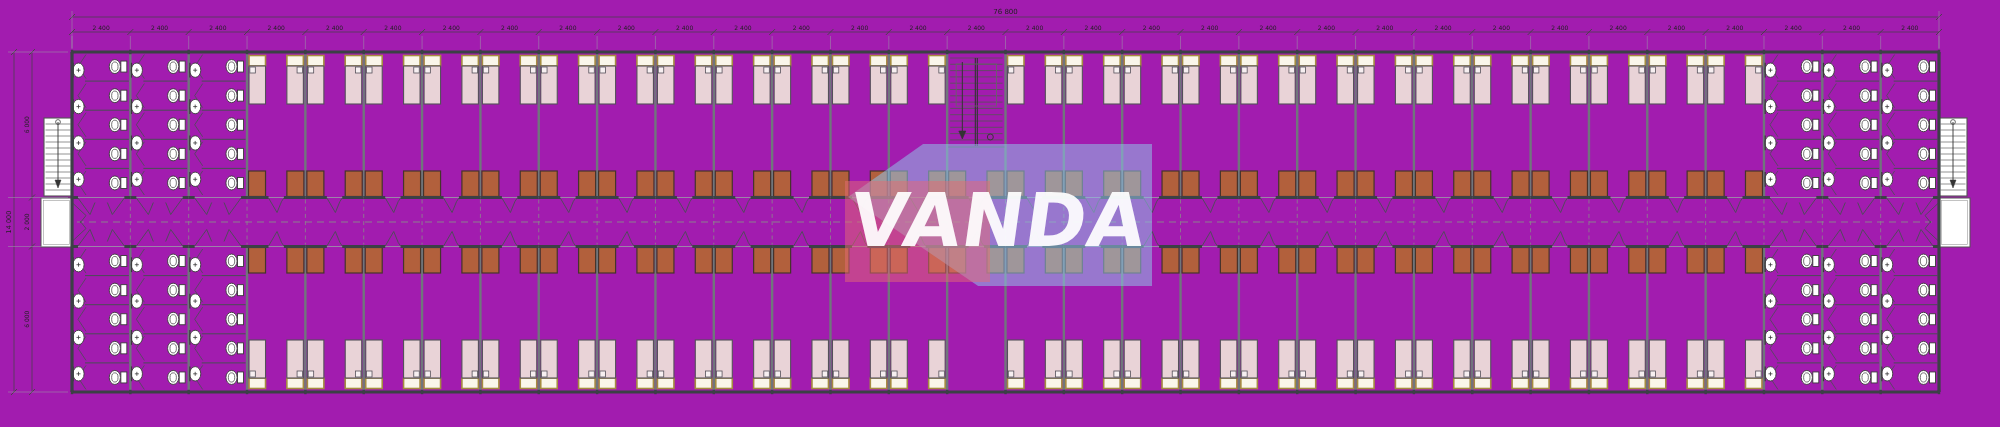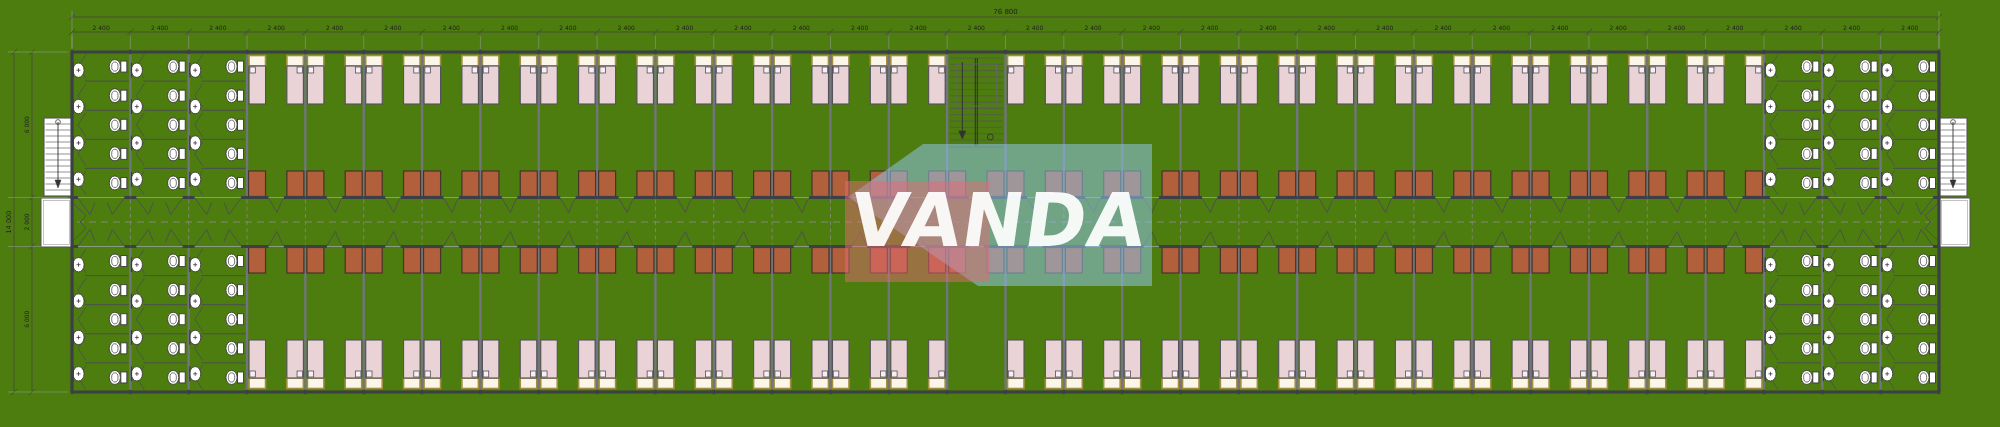--- a/index.html
+++ b/index.html
@@ -1,17 +1,17 @@
 <!DOCTYPE html>
 <html><head>
 <meta charset="utf-8">
 <style>
   html,body{margin:0;padding:0;background:#ffffff;}
   .canvas{
-    position:relative;width:2000px;height:427px;background:#4d7c0f;overflow:hidden;
+    position:relative;width:2000px;height:427px;background:#a21caf;overflow:hidden;
     font-family:"DejaVu Sans",sans-serif;
   }
   svg{position:absolute;left:0;top:0;}
   .watermark{position:absolute;left:0;top:0;width:2000px;height:427px;pointer-events:none;}
   .wm-blue{position:absolute;left:848px;top:144px;width:304px;height:142px;
     clip-path:polygon(0 37.3%,24.7% 0,100% 0,100% 100%,42.8% 100%);}
   .wm-red{position:absolute;left:845px;top:181px;width:145px;height:101px;}
   .wm-text{position:absolute;left:851px;top:183px;font-weight:700;font-size:74px;line-height:1.0;
     transform:skewX(-8deg);letter-spacing:1px;white-space:nowrap;}
 </style>

